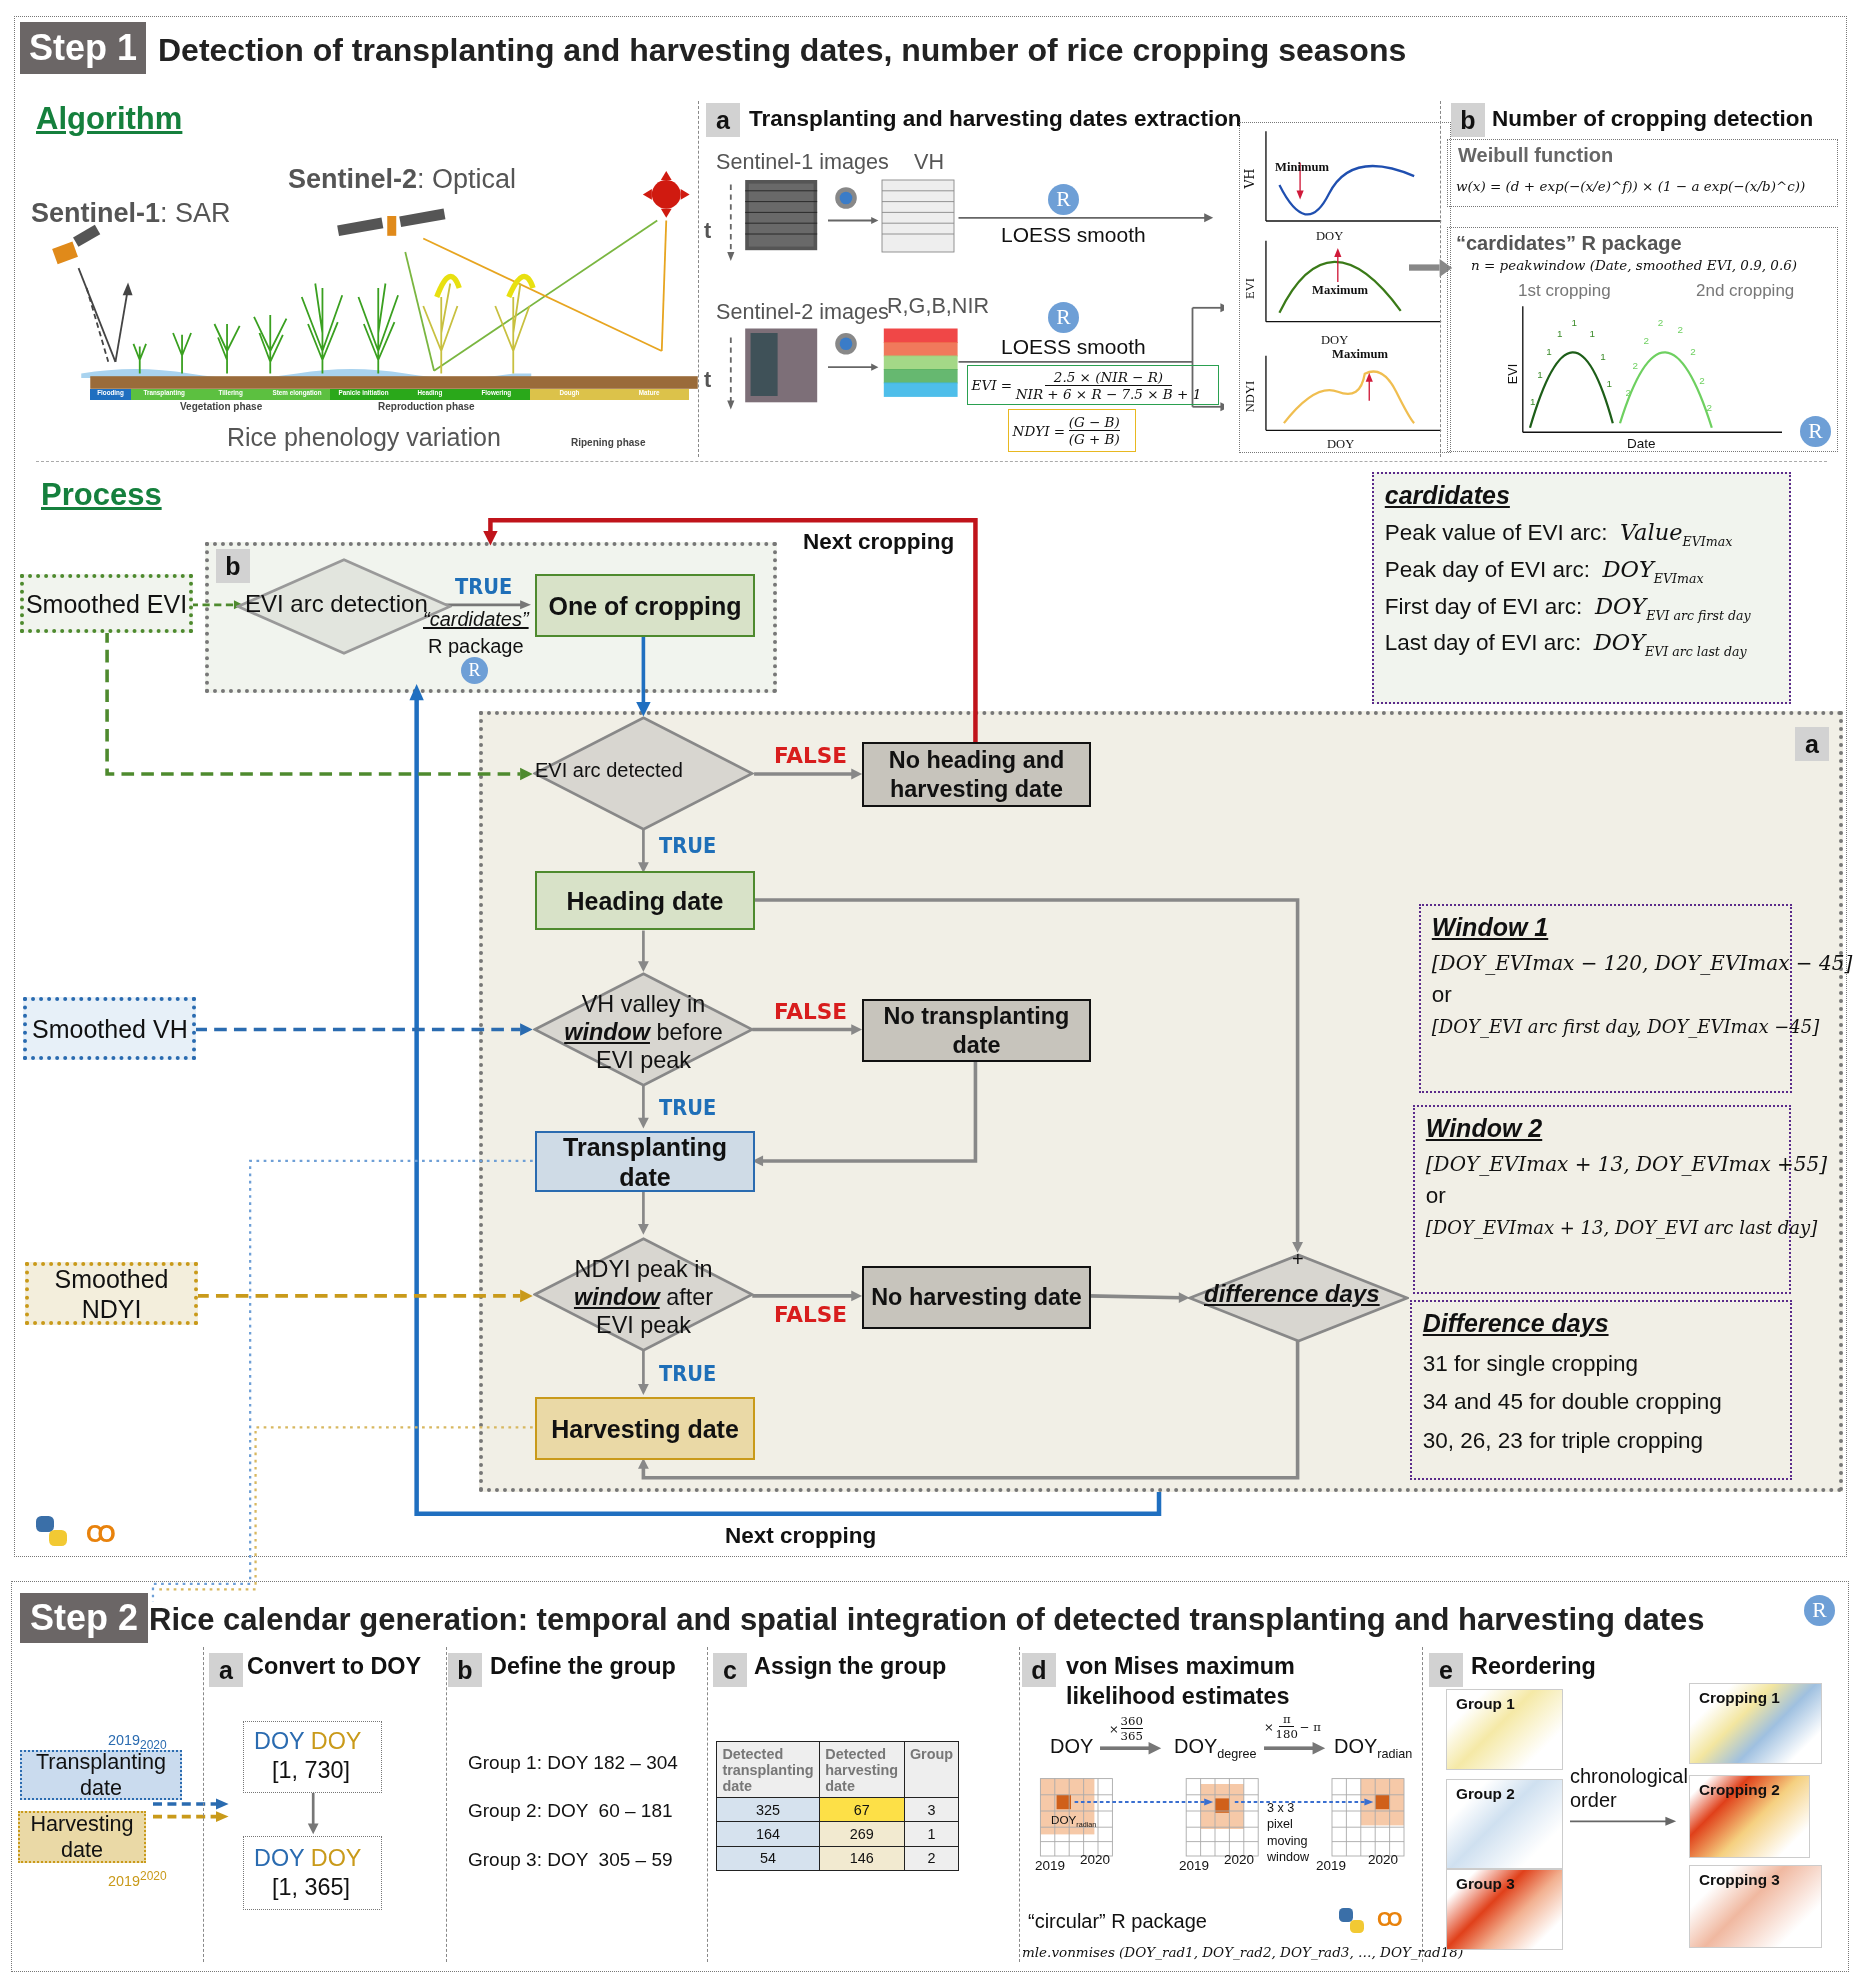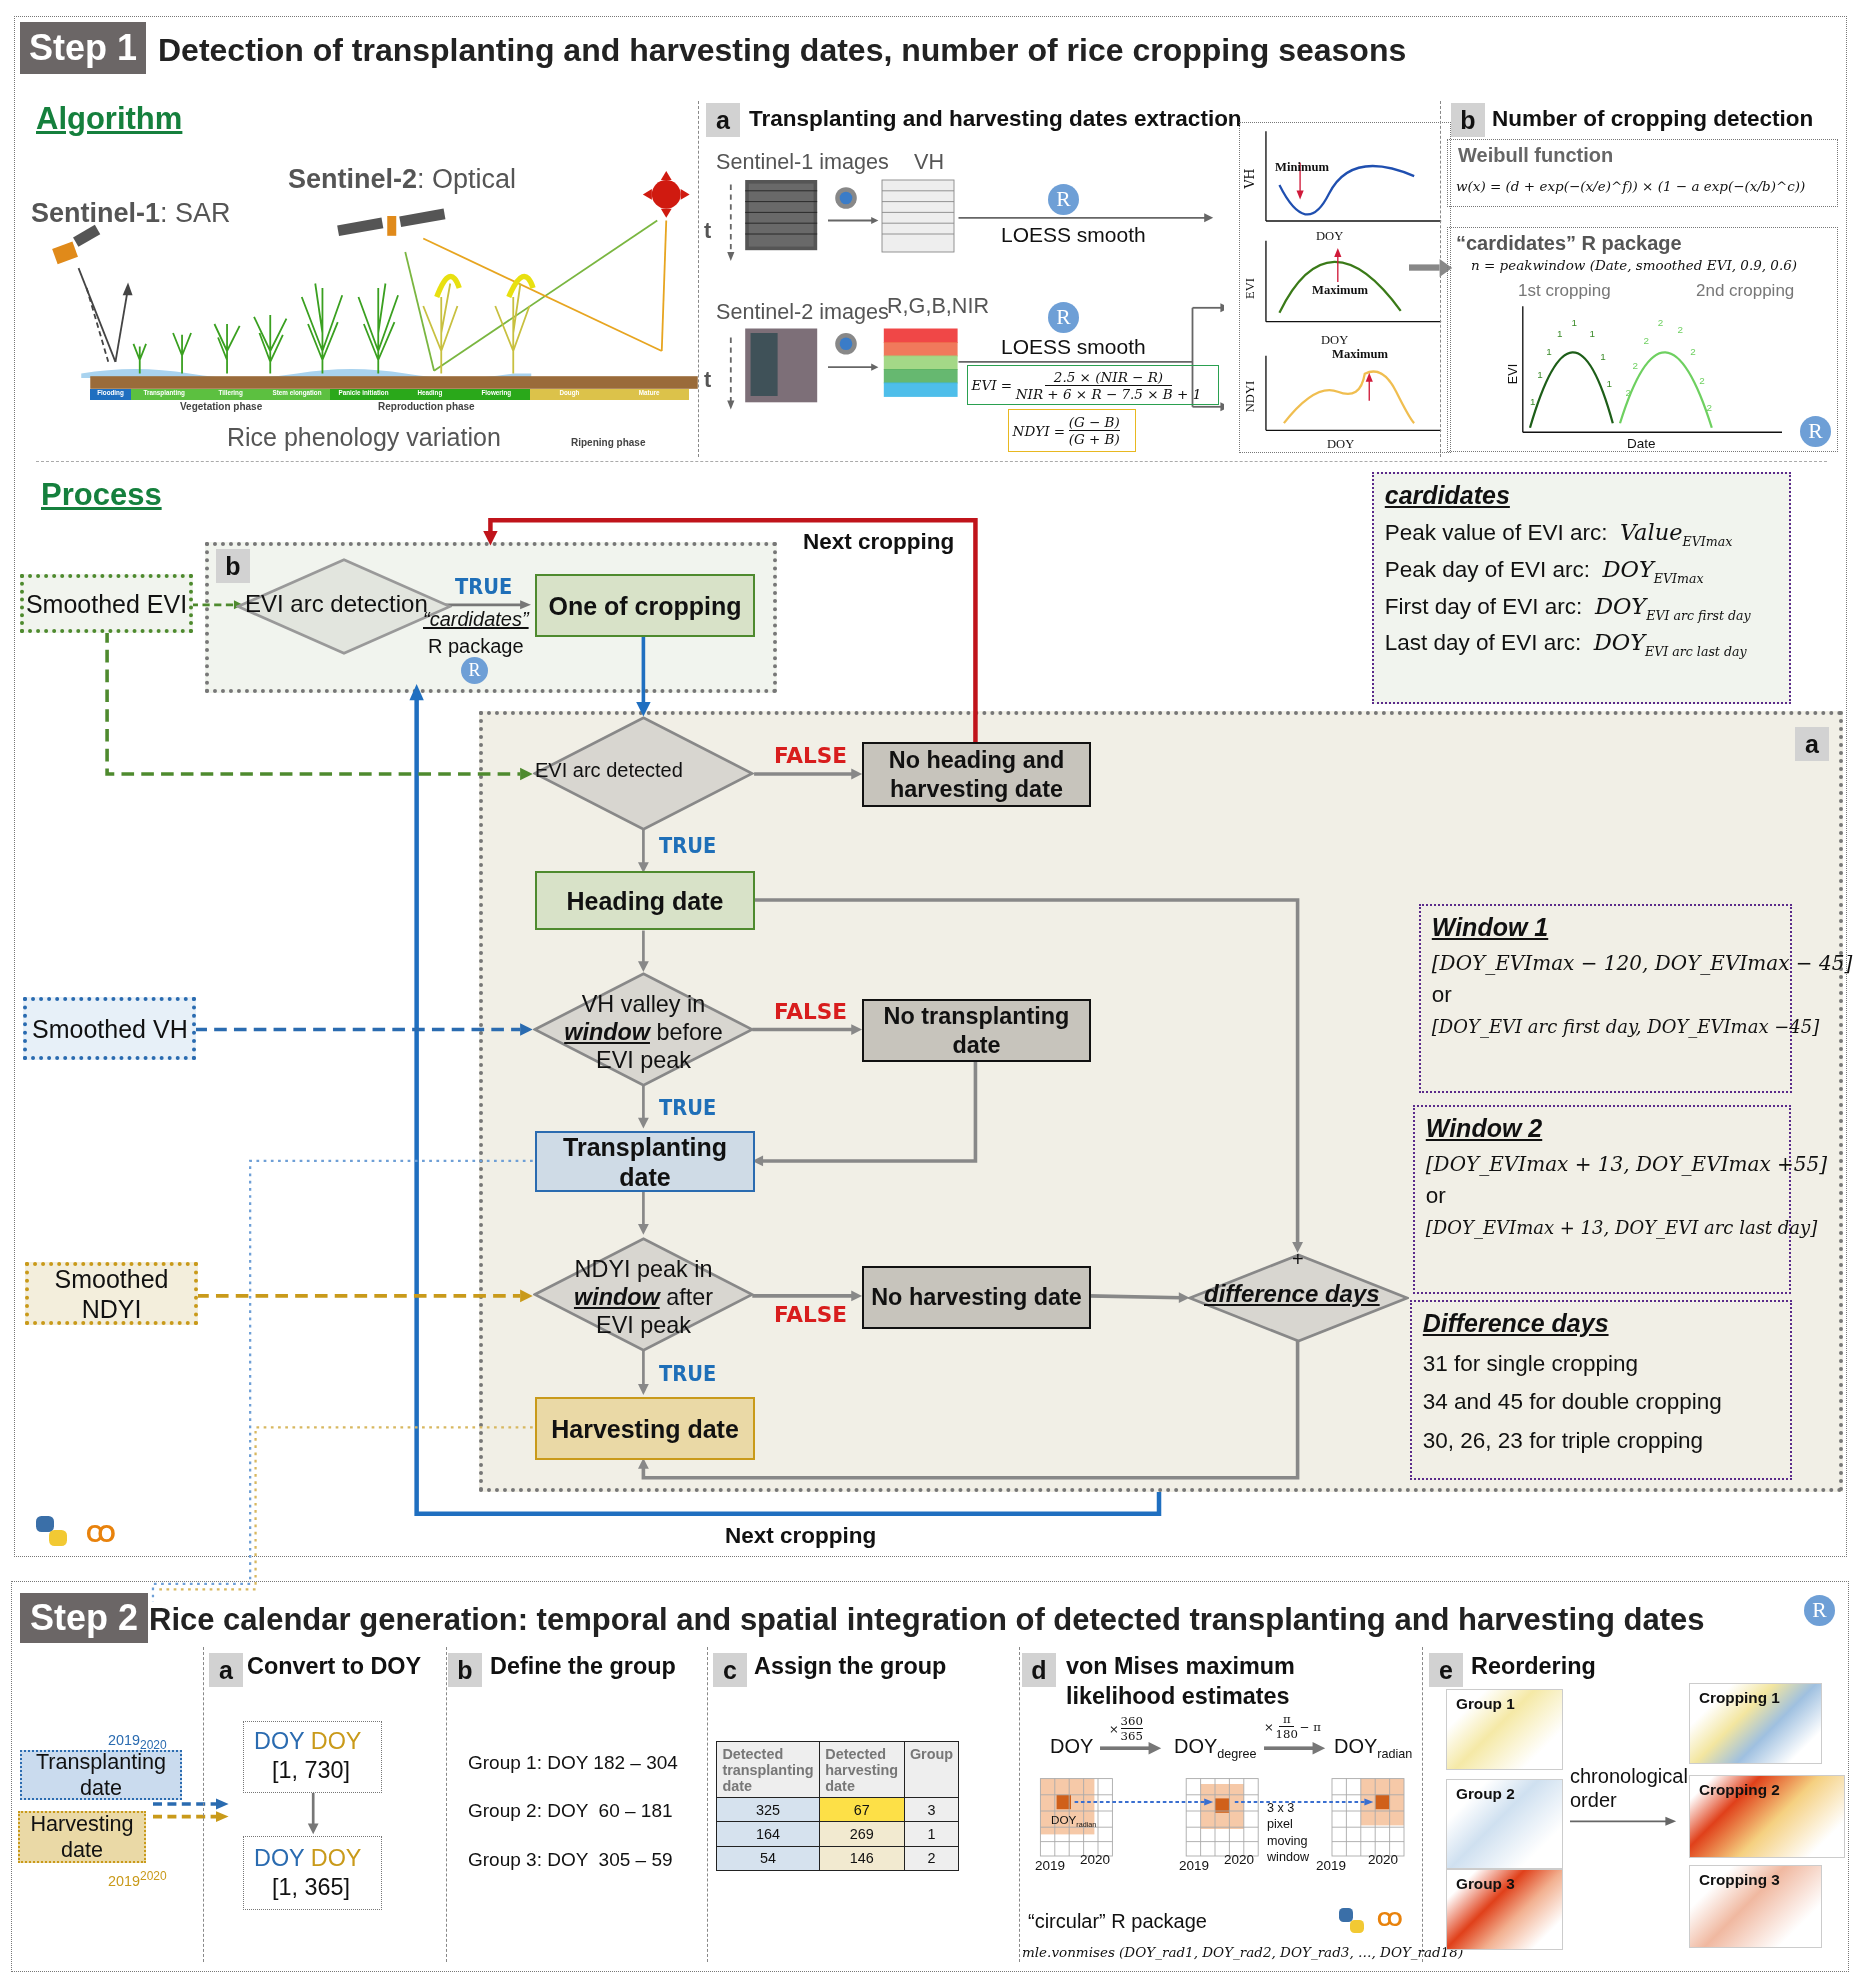--- a/index.html
+++ b/index.html
@@ -657,19 +657,19 @@
 
 <div class="abs" style="left:1570px;top:1764px;width:108px;font-size:20px;line-height:1.2;">chronological order</div>
 <svg class="abs" style="left:1570px;top:1815px;" width="108" height="12.6" viewBox="0 0 120 14">
     <line x1="0" y1="7" x2="108" y2="7" stroke="#666" stroke-width="2"></line>
     <polygon points="118,7 106,2 106,12" fill="#666"></polygon>
   </svg>
 
 <div class="map" style="left:1689px;top:1683px;width:133px;height:81px;background:linear-gradient(135deg,#fff 20%,#f3e6a0 40%,#9fc0e0 60%,#fff 85%);">
   <span class="map-label" style="font-size:15.3px;">Cropping 1</span>
   </div>
-<div class="map" style="left:1689px;top:1775px;width:156px;height:83px;background:linear-gradient(135deg,#fff 10%,#e0401a 30%,#f5d080 55%,#fff 85%);">
+<div class="map" style="left:1689px;top:1775px;width:121px;height:83px;background:linear-gradient(135deg,#fff 10%,#e0401a 30%,#f5d080 55%,#fff 85%);">
   <span class="map-label" style="font-size:15.3px;">Cropping 2</span>
   </div>
 <div class="map" style="left:1689px;top:1865px;width:133px;height:83px;background:linear-gradient(135deg,#fff 20%,#f0b8a0 45%,#fff 80%);">
   <span class="map-label" style="font-size:15.3px;">Cropping 3</span>
   </div>
 
 
 </body></html>

